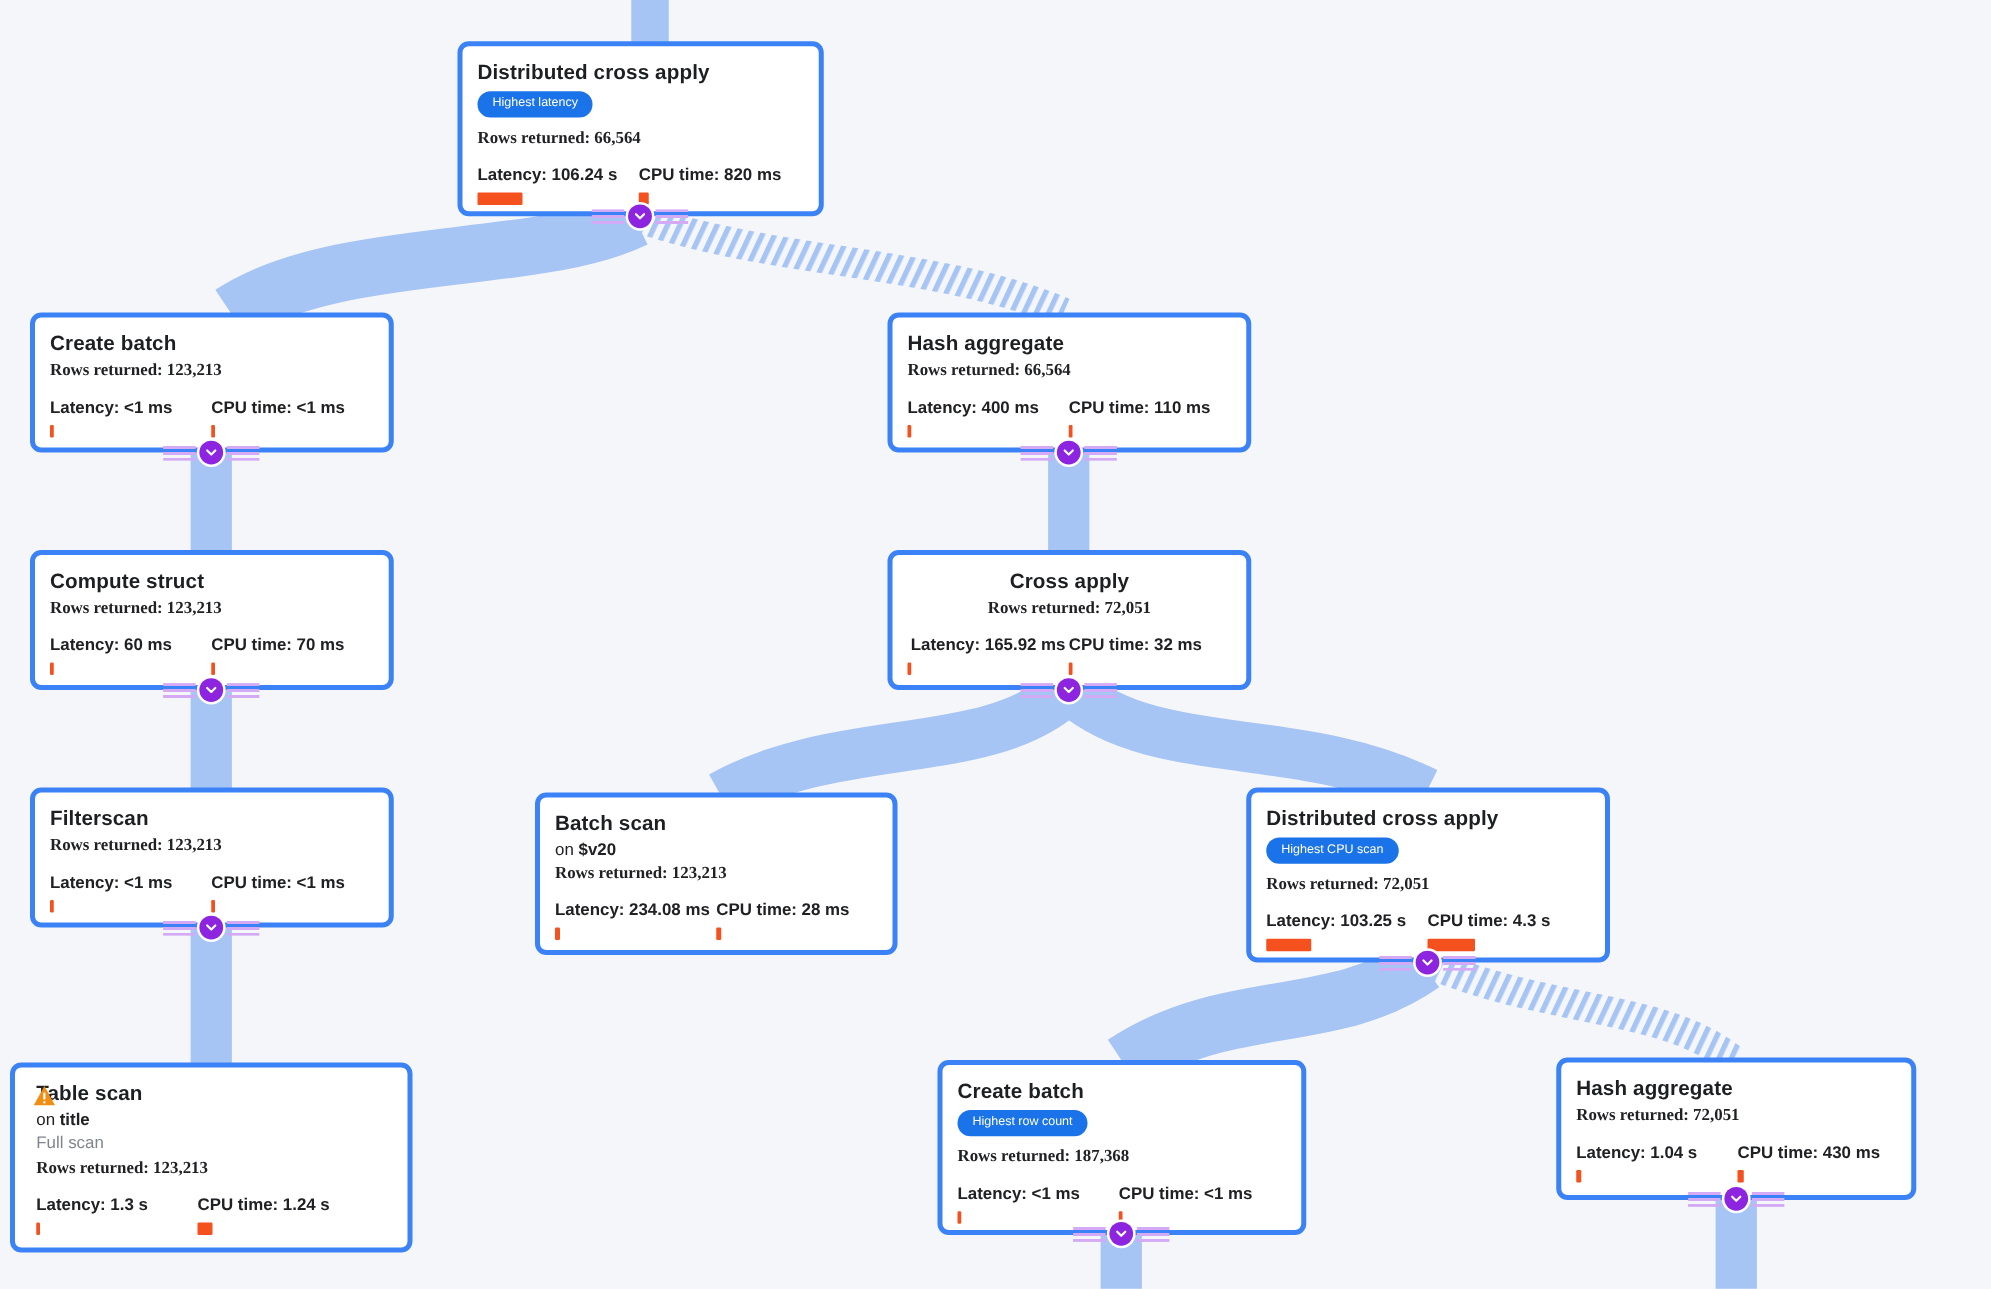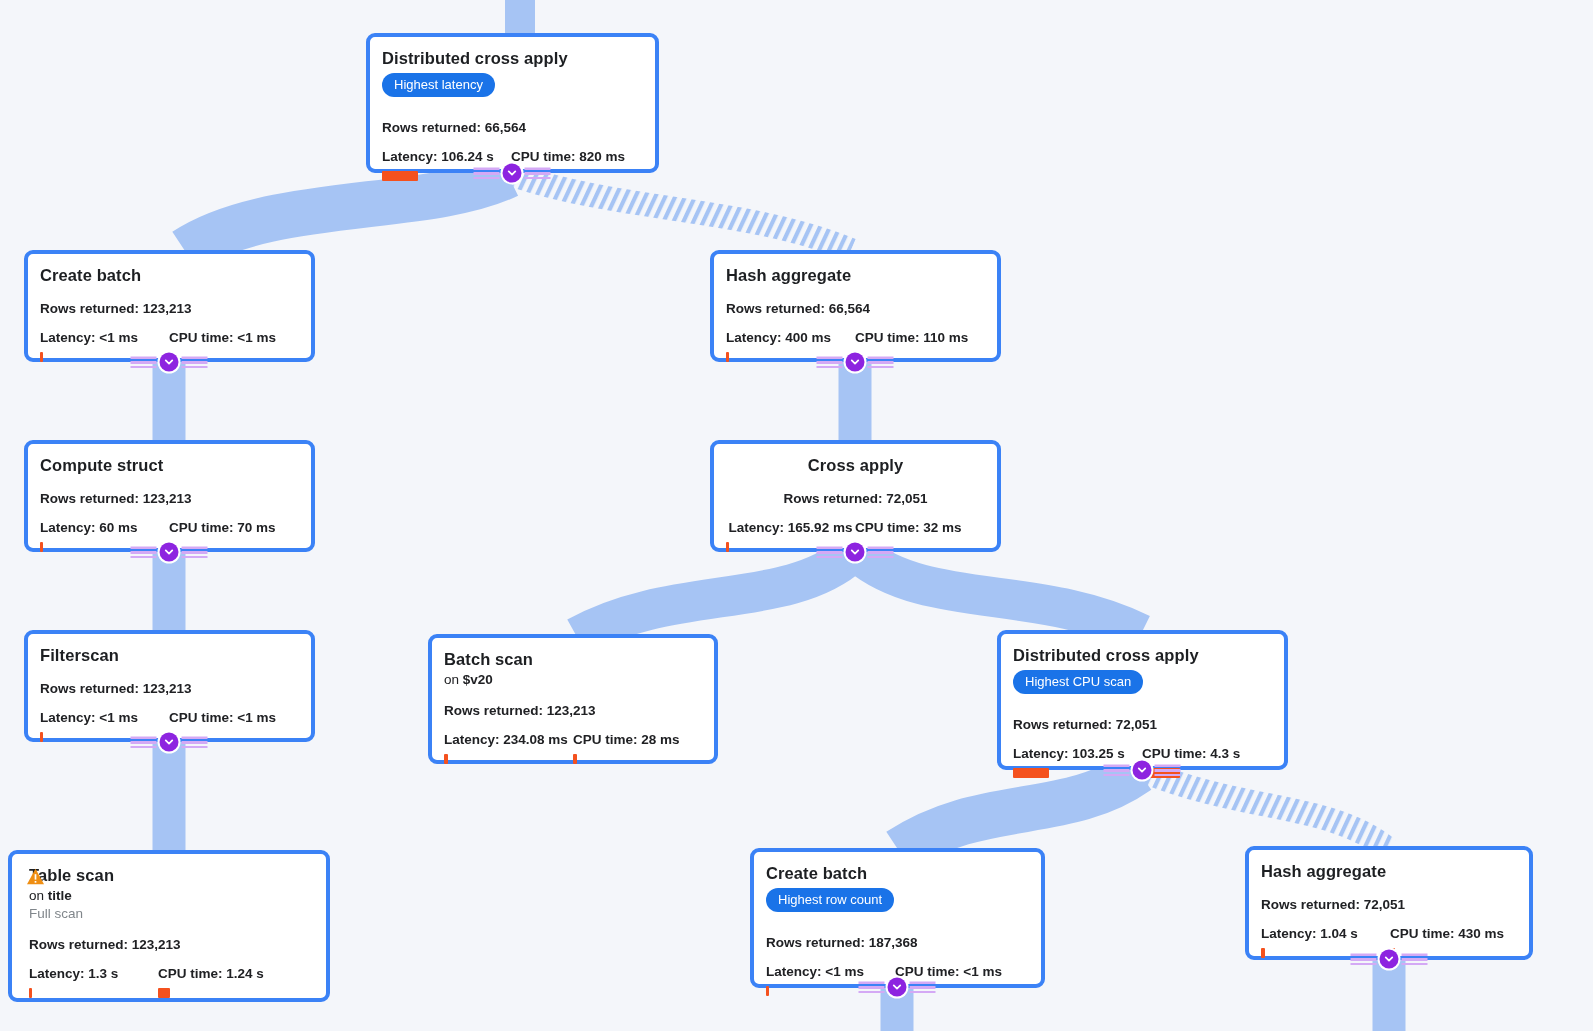--- a/index.html
+++ b/index.html
@@ -29,31 +29,31 @@
     font-size: 16.5px;
     font-weight: 700;
     color: #1d1f22;
     letter-spacing: 0.1px;
     margin-bottom: 3px;
   }
   .badge {
     display: inline-block;
     background: #1a73e8;
     color: #ffffff;
-    font-size: 13px;
+    font-size: 10px;
     line-height: 1;
     padding: 5px 12px 6px 12px;
     border-radius: 13px;
     margin: 2px 0 7px 0;
     text-align: center;
   }
   .online { font-size: 13.5px; margin: 0 0 3px 0; }
   .online b { font-weight: 700; }
   .note { font-size: 13.5px; color: #80868b; margin: 0 0 5px 0; }
-  .rows { font-size: 13.5px; font-weight: 700; margin: 16px 0 0 0; }
+  .rows { font-size: 13.5px; font-weight: 700; margin: 1px 0 0 0; font-family: Liberation Serif, serif; }
   .metrics { display: flex; margin-top: 14px; }
   .metric { width: 129px; }
   .metric + .metric { width: auto; }
   .mlabel { font-size: 13.5px; font-weight: 700; white-space: nowrap; }
   .bar { height: 10px; background: #f4511e; margin-top: 7px; border-radius: 1px; }
 
   
   .n1  { left: 366px;  top: 33px;  width: 293px; height: 140px; }
   .n2  { left: 24px;   top: 250px; width: 291px; height: 112px; }
   .n3  { left: 710px;  top: 250px; width: 291px; height: 112px; }

